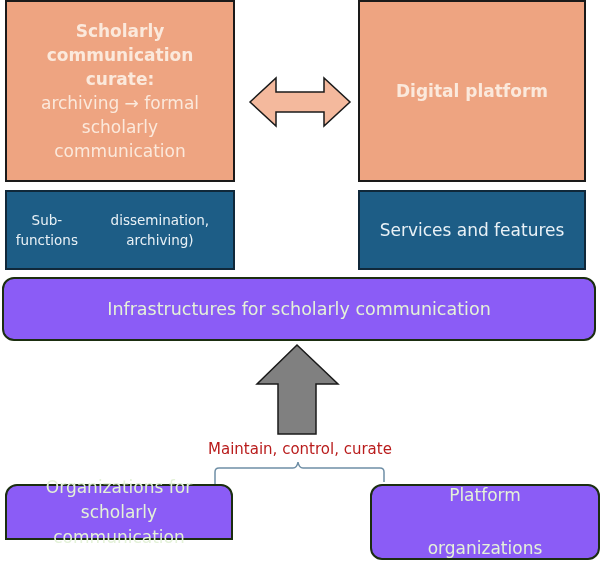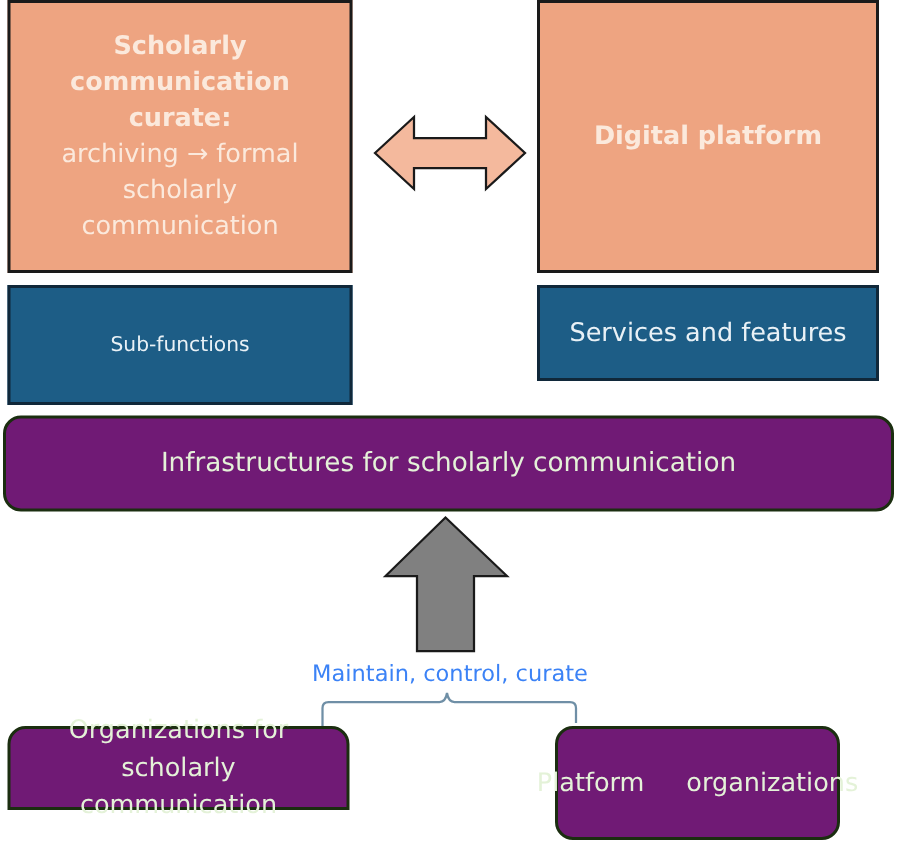--- a/index.html
+++ b/index.html
@@ -4,35 +4,35 @@
   <style>
     html, body { margin: 0; padding: 0; }
     body {
       width: 600px; height: 564px; position: relative; overflow: hidden;
       background: #ffffff;
       font-family: "DejaVu Sans", sans-serif;
     }
     .box { position: absolute; box-sizing: border-box; display: flex; align-items: center; justify-content: center; text-align: center; }
     .salmon { background: #eea481; border: 2px solid #1a1a1a; color: #fbe9dc; }
     .blue { background: #1d5d86; border: 2px solid #10283a; color: #e9f1f6; }
-    .green { background: #701a75; border: 2px solid #1b2e10; color: #e4f2d8; border-radius: 12px; }
+    .green { background: #8b5cf6; border: 2px solid #1b2e10; color: #e4f2d8; border-radius: 12px; }
 
     #box-scs { left: 5px; top: 0px; width: 230px; height: 182px; flex-direction: column; line-height: 24px; font-size: 17px; }
     #box-scs .bold { font-weight: bold; }
     #box-dp { left: 358px; top: 0px; width: 228px; height: 182px; font-size: 17px; font-weight: bold; }
 
     #box-sub { left: 5px; top: 190px; width: 230px; height: 80px; flex-direction: row; font-size: 13.5px; line-height: 20px; }
-    #box-svc { left: 358px; top: 190px; width: 228px; height: 64px; font-size: 17px; }
+    #box-svc { left: 358px; top: 190px; width: 228px; height: 80px; font-size: 17px; }
 
     #box-infra { left: 2px; top: 277px; width: 594px; height: 64px; font-size: 17.5px; }
 
     #box-orgs { left: 5px; top: 484px; width: 228px; height: 56px; flex-direction: column; font-size: 17px; line-height: 25px; border-bottom-left-radius: 0; border-bottom-right-radius: 0; }
-    #box-plat { left: 370px; top: 484px; width: 190px; height: 76px; flex-direction: row; font-size: 17px; line-height: 25px; gap: 28px; }
+    #box-plat { left: 370px; top: 484px; width: 230px; height: 76px; flex-direction: column; font-size: 17px; line-height: 25px; gap: 28px; }
 
-    #label-maintain { position: absolute; left: 190px; top: 440px; width: 220px; text-align: center; font-size: 15px; color: #3b82f6; }
+    #label-maintain { position: absolute; left: 190px; top: 440px; width: 220px; text-align: center; font-size: 15px; color: #b91c1c; }
 
     svg.abs { position: absolute; left: 0; top: 0; }
   </style>
 </head>
 <body>
 
 <div class="box salmon" id="box-scs">
   <div class="bold">Scholarly</div>
   <div class="bold">communication</div>
   <div class="bold">curate:</div>
@@ -48,20 +48,21 @@
 <svg class="abs" width="600" height="564">
   <polygon points="250,102 276,78 276,92 324,92 324,78 350,102 324,126 324,112 276,112 276,126" fill="#f4b99d" stroke="#1a1a1a" stroke-width="1.5"></polygon>
 
   <polygon points="297,345 338,384 316,384 316,434 278,434 278,384 257,384" fill="#808080" stroke="#1a1a1a" stroke-width="1.5"></polygon>
 
   <path d="M215,486 L215,472 Q215,468 219,468 L293,468 Q297,468 298,462 Q299,468 303,468 L380,468 Q384,468 384,472 L384,482" fill="none" stroke="#6f8fa6" stroke-width="1.5"></path>
 </svg>
 
 <div class="box blue" id="box-sub">
   <div>Sub-functions</div>
+  <div>dissemination, archiving)</div>
 </div>
 
 <div class="box blue" id="box-svc">
   <span>Services and features</span>
 </div>
 
 <div class="box green" id="box-infra">
   <span>Infrastructures for scholarly communication</span>
 </div>
 

